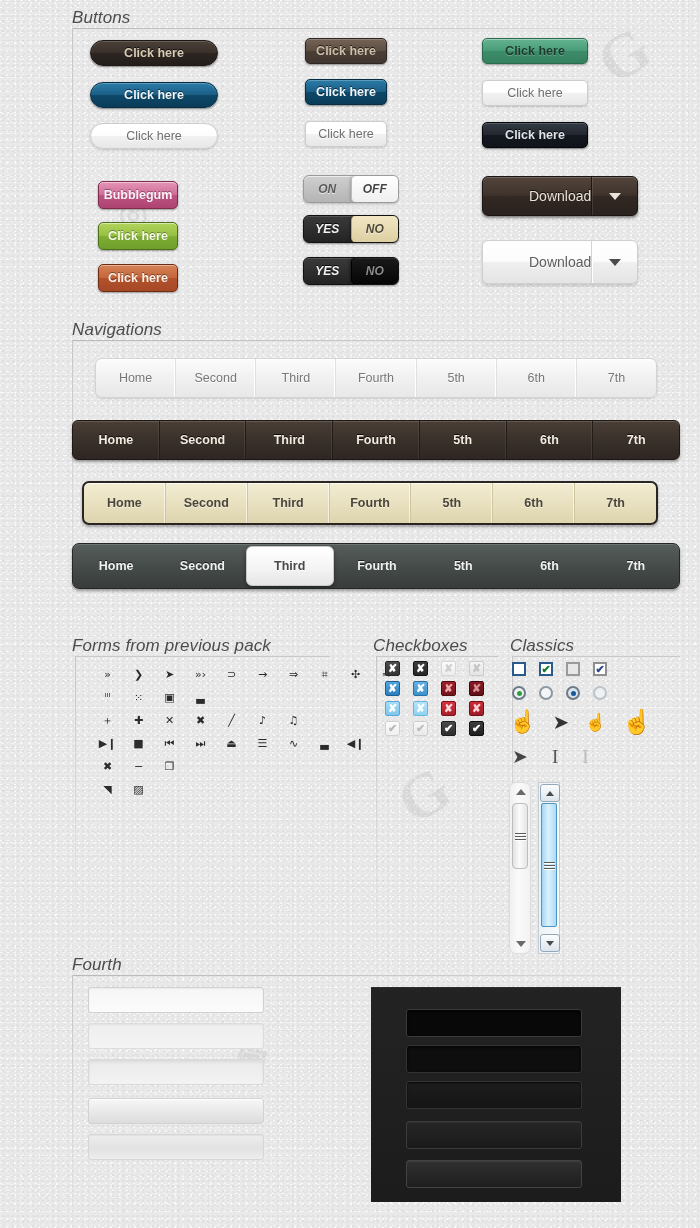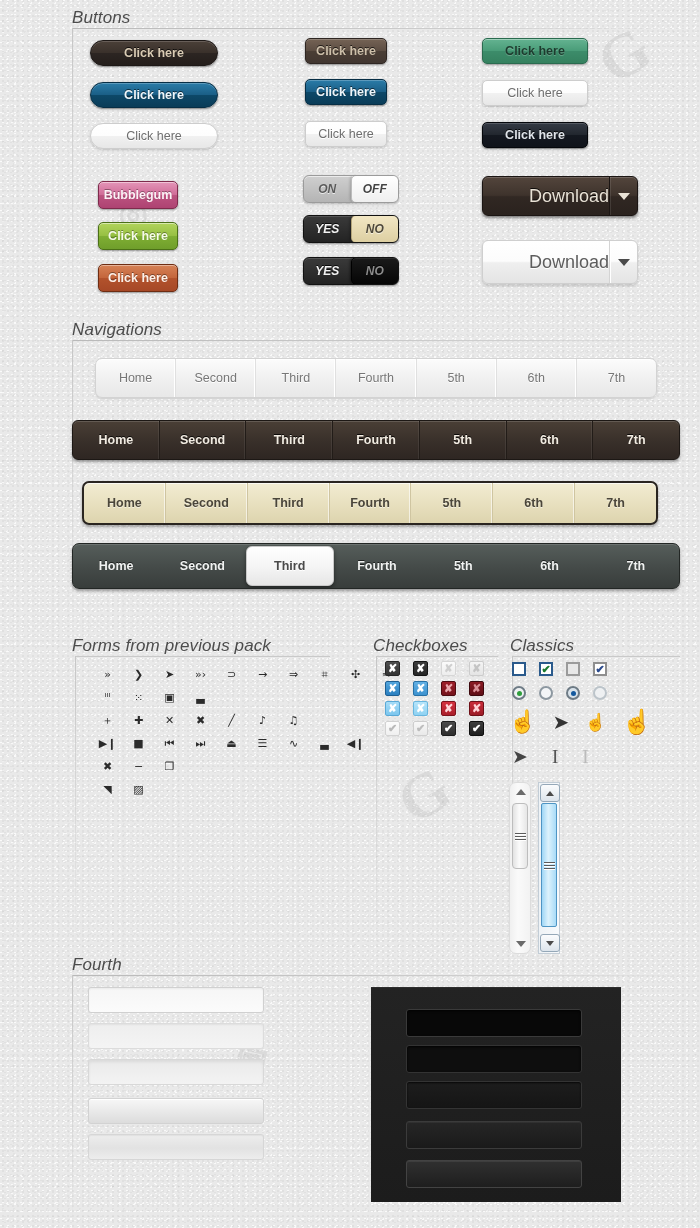--- a/index.html
+++ b/index.html
@@ -143,21 +143,21 @@
     border-radius:5px;border:1px solid #000;color:#8d8d8d;
     text-shadow:0 -1px 0 #000;margin:-1px -1px -1px 0;
     box-shadow:inset 0 1px 0 rgba(255,255,255,.08),-1px 0 3px rgba(0,0,0,.5);
   }
 
   
   .split{
     position:absolute;display:flex;border-radius:6px;overflow:hidden;
     box-sizing:border-box;cursor:pointer;user-select:none;
   }
-  .split .main{flex:1;display:flex;align-items:center;justify-content:center;font-size:18px;padding-left:46px;}
+  .split .main{flex:1;display:flex;align-items:center;justify-content:center;font-size:14px;padding-left:46px;}
   .split .arrow{width:48px;display:flex;align-items:center;justify-content:center;}
   .s-dark{
     background:linear-gradient(to bottom,#53453c 0%,#3e332c 48%,#312823 52%,#2a221e 100%);
     border:1px solid #1b1513;color:#e9e2d6;
     text-shadow:0 -1px 0 rgba(0,0,0,.8);
     box-shadow:inset 0 1px 0 rgba(255,255,255,.18),0 2px 3px rgba(0,0,0,.45);
   }
   .s-dark .arrow{border-left:1px solid #1b1513;box-shadow:inset 1px 0 0 rgba(255,255,255,.1);}
   .s-light{
     background:linear-gradient(to bottom,#ffffff 0%,#fcfcfc 48%,#efefef 52%,#e4e4e4 100%);

